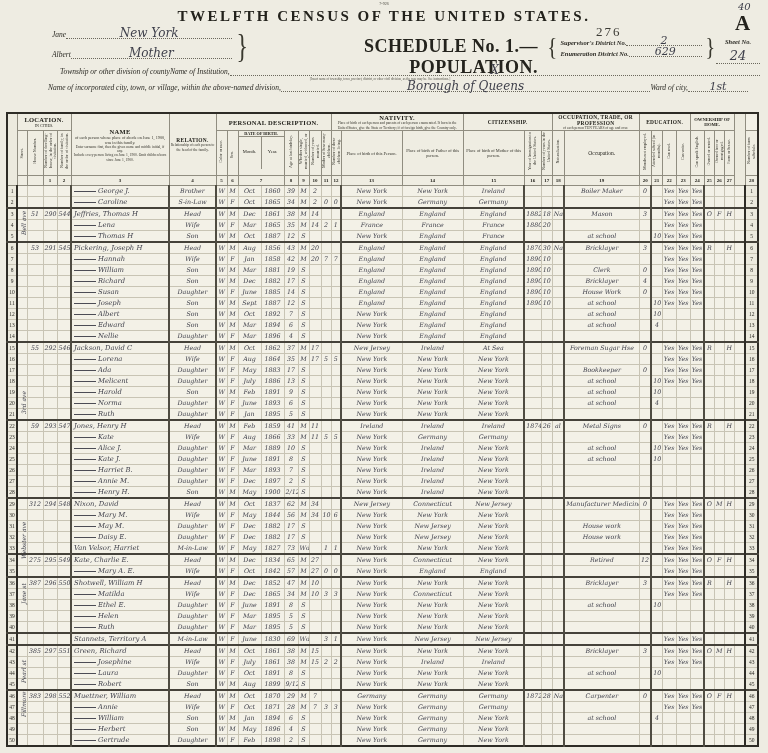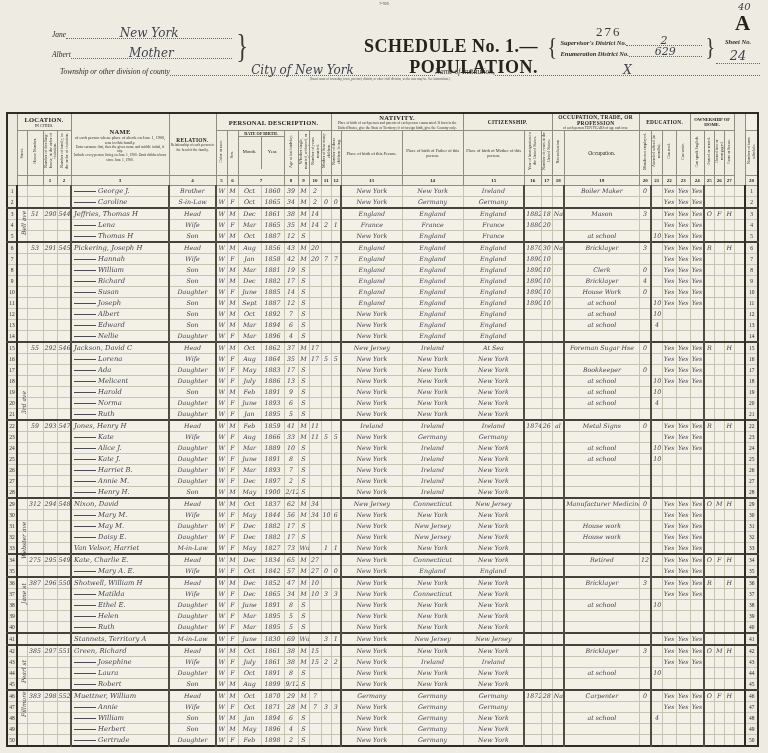--- a/index.html
+++ b/index.html
@@ -81,20 +81,21 @@
                 font-size:6px;height:48px;overflow:visible;z-index:5;white-space:nowrap;}
   .mnote{position:absolute;left:100%;top:0;font-size:6px;white-space:nowrap;}
   .corner{background:#eceade;}
 </style>
 </head>
 <body>
 
 <div class="page">
 
   <div class="abs form-no">7-926</div>
+  <div class="abs doc-title">TWELFTH CENSUS OF THE UNITED STATES.</div>
   <div class="abs page-num hand">40</div>
   <div class="abs page-letter">A</div>
   <div class="abs stamp">276</div>
 
   <div class="abs state-line flexline">
     <span class="lbl">Jane</span>
     <span class="grow dot hand">New York</span>
   </div>
   <div class="abs county-line flexline">
     <span class="lbl">Albert</span>
@@ -118,26 +119,31 @@
     </div>
     <span class="dist-brace">}</span>
     <div class="sheet-box">
       <span class="lbl">Sheet No.</span>
       <span class="hand">24</span>
     </div>
   </div>
 
   <div class="abs township-line flexline">
     <span class="lbl">Township or other division of county</span>
-    <span class="grow dot hand" style="max-width:330px">City of New York</span>
     <span class="lbl">Name of Institution,</span>
     <span class="grow dot hand">X</span>
   </div>
   <div class="abs twp-note">[Insert name of township, town, precinct, district, or other civil division, as the case may be.  See instructions.]</div>
 
+  <div class="abs city-line flexline">
+    <span class="lbl">Name of incorporated city, town, or village, within the above-named division,</span>
+    <span class="grow dot hand">Borough of Queens</span>
+    <span class="lbl">Ward of city,</span>
+    <span class="fx dot hand" style="width:60px">1st</span>
+  </div>
 
 
   <table class="census">
     <colgroup>
       <col style="width:10px">
         <col style="width:10px">
         <col style="width:16px">
         <col style="width:14px">
       <col style="width:14px">
         <col style="width:98px">

